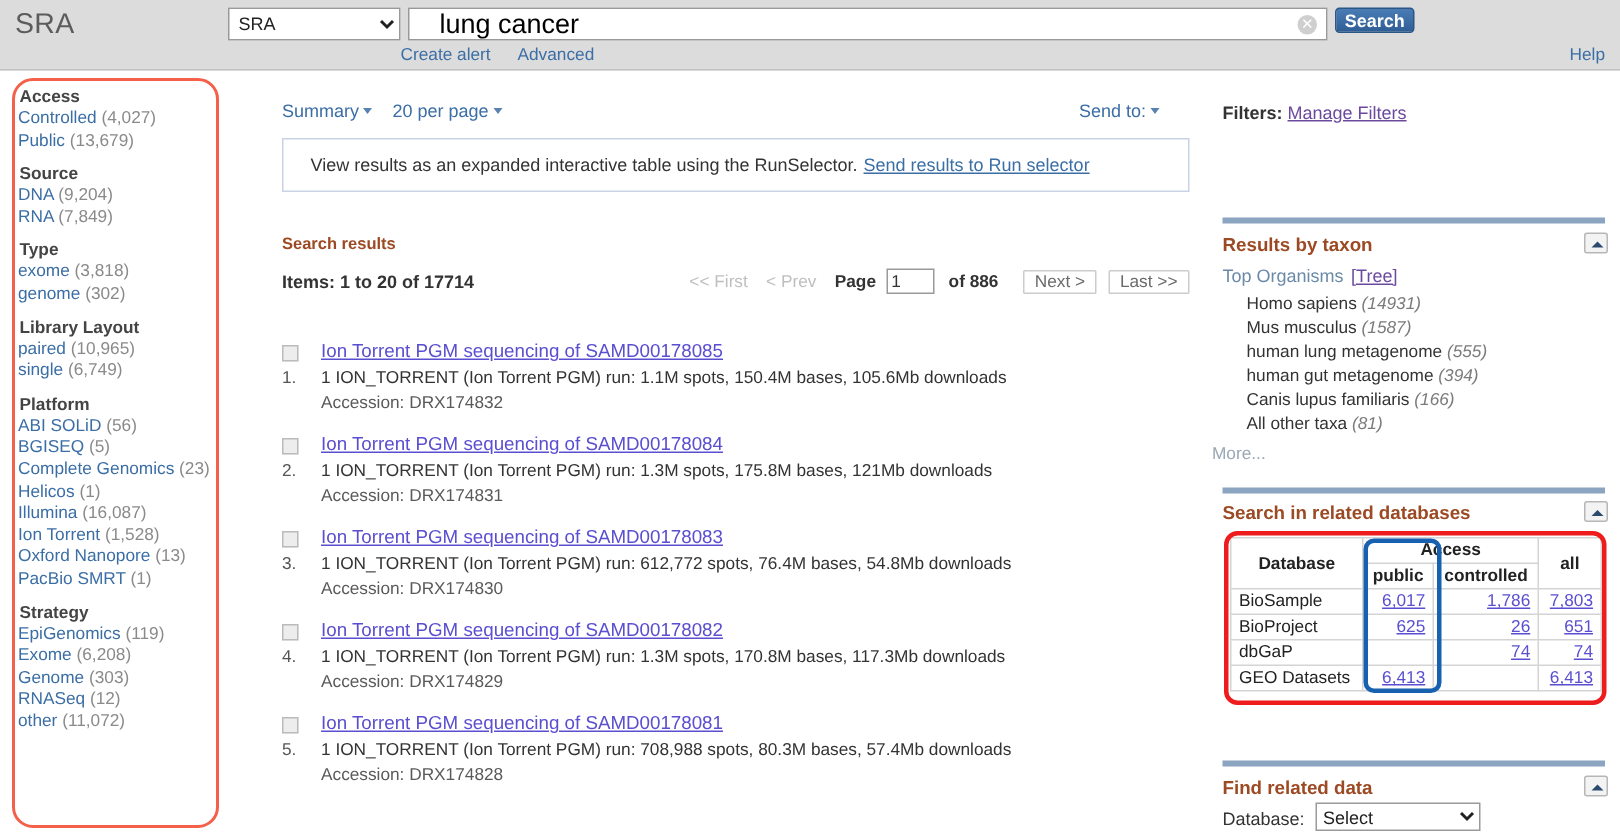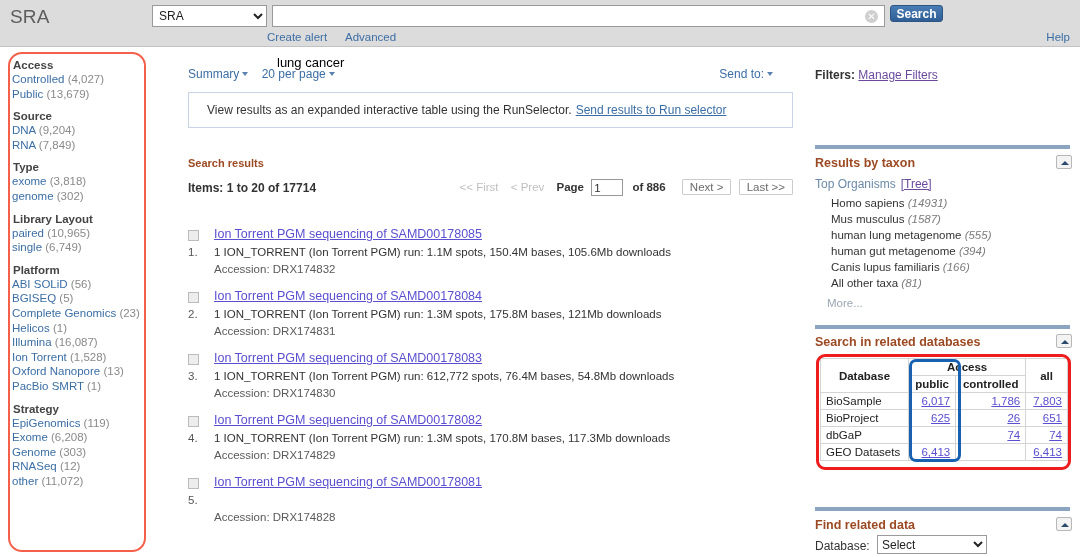--- a/index.html
+++ b/index.html
@@ -25,25 +25,24 @@
     position:absolute; left:152px; top:5px; width:115px; height:22px;
     font-family:"Liberation Sans", sans-serif; font-size:12px;
     border:1px solid #999; background:#fff; color:#222;
     padding:1px 2px;
   }
   #search-wrap {
     position:absolute; left:272px; top:5px; width:613px; height:22px;
     background:#fff; border:1px solid #999;
   }
   #search-input {
-    position:absolute; left:0; top:0; width:580px; height:20px;
+    position:absolute; left:16px; top:0; width:580px; height:20px;
     border:0; outline:0; padding:2px 4px;
-    font-family:"Liberation Sans", sans-serif; font-size:13px; color:#000;
+    font-family:"Liberation Sans", sans-serif; font-size:18px; color:#000;
     background:transparent;
-    margin-top:46px;
   }
   #clear-icon {
     position:absolute; right:6px; top:4px; width:13px; height:13px;
     border-radius:50%; background:#cfcfcf; color:#fff;
     font-size:10px; line-height:13px; text-align:center; cursor:pointer;
   }
   #search-button {
     position:absolute; left:890px; top:5px; width:53px; height:17px;
     background:#3a6ea5;
     background:linear-gradient(#4a7cb5,#2f5e95);
@@ -166,21 +165,21 @@
   }
 
   #taxon-block { position:absolute; left:0; top:98px; width:275px; }
   #top-organisms { position:absolute; left:10px; top:32px; font-size:12px; color:#6b8aa8; }
   #tree-link { color:#6b4a9e; text-decoration:underline; cursor:pointer; margin-left:5px; }
   .taxon-item {
     position:absolute; left:26px; font-size:11.5px; color:#333;
     white-space:nowrap; cursor:pointer;
   }
   .taxon-count { color:#7b7b7b; font-style:italic; }
-  #more-link { position:absolute; left:22px; font-size:11.5px; color:#9aa7b4; cursor:pointer; }
+  #more-link { position:absolute; left:3px; font-size:11.5px; color:#9aa7b4; cursor:pointer; }
 
   
   #reldb-block { position:absolute; left:0; top:278px; width:275px; }
   #reldb-highlight {
     position:absolute; left:11px; top:29px; width:255px; height:116px;
     border:3px solid #ee1c1c; border-radius:9px; pointer-events:none; z-index:5;
   }
   #public-highlight {
     position:absolute; left:104px; top:34px; width:52px; height:103px;
     border:3px solid #1761b0; border-radius:7px; pointer-events:none; z-index:6;
@@ -325,20 +324,21 @@
         <span class="rs-check"></span>
         <span class="rs-num">4.</span>
         <a class="rs-title">Ion Torrent PGM sequencing of SAMD00178082</a>
         <div class="rs-meta">1 ION_TORRENT (Ion Torrent PGM) run: 1.3M spots, 170.8M bases, 117.3Mb downloads</div>
         <div class="rs-acc">Accession: DRX174829</div>
       </div>
       <div class="result-row">
         <span class="rs-check"></span>
         <span class="rs-num">5.</span>
         <a class="rs-title">Ion Torrent PGM sequencing of SAMD00178081</a>
+        <div class="rs-meta">1 ION_TORRENT (Ion Torrent PGM) run: 708,988 spots, 80.3M bases, 57.4Mb downloads</div>
         <div class="rs-acc">Accession: DRX174828</div>
       </div>
     </div>
 </div>
 
 <div id="right-col">
 
   <div id="filters-line">
     <span>Filters:</span>
     <a id="manage-filters">Manage Filters</a>

